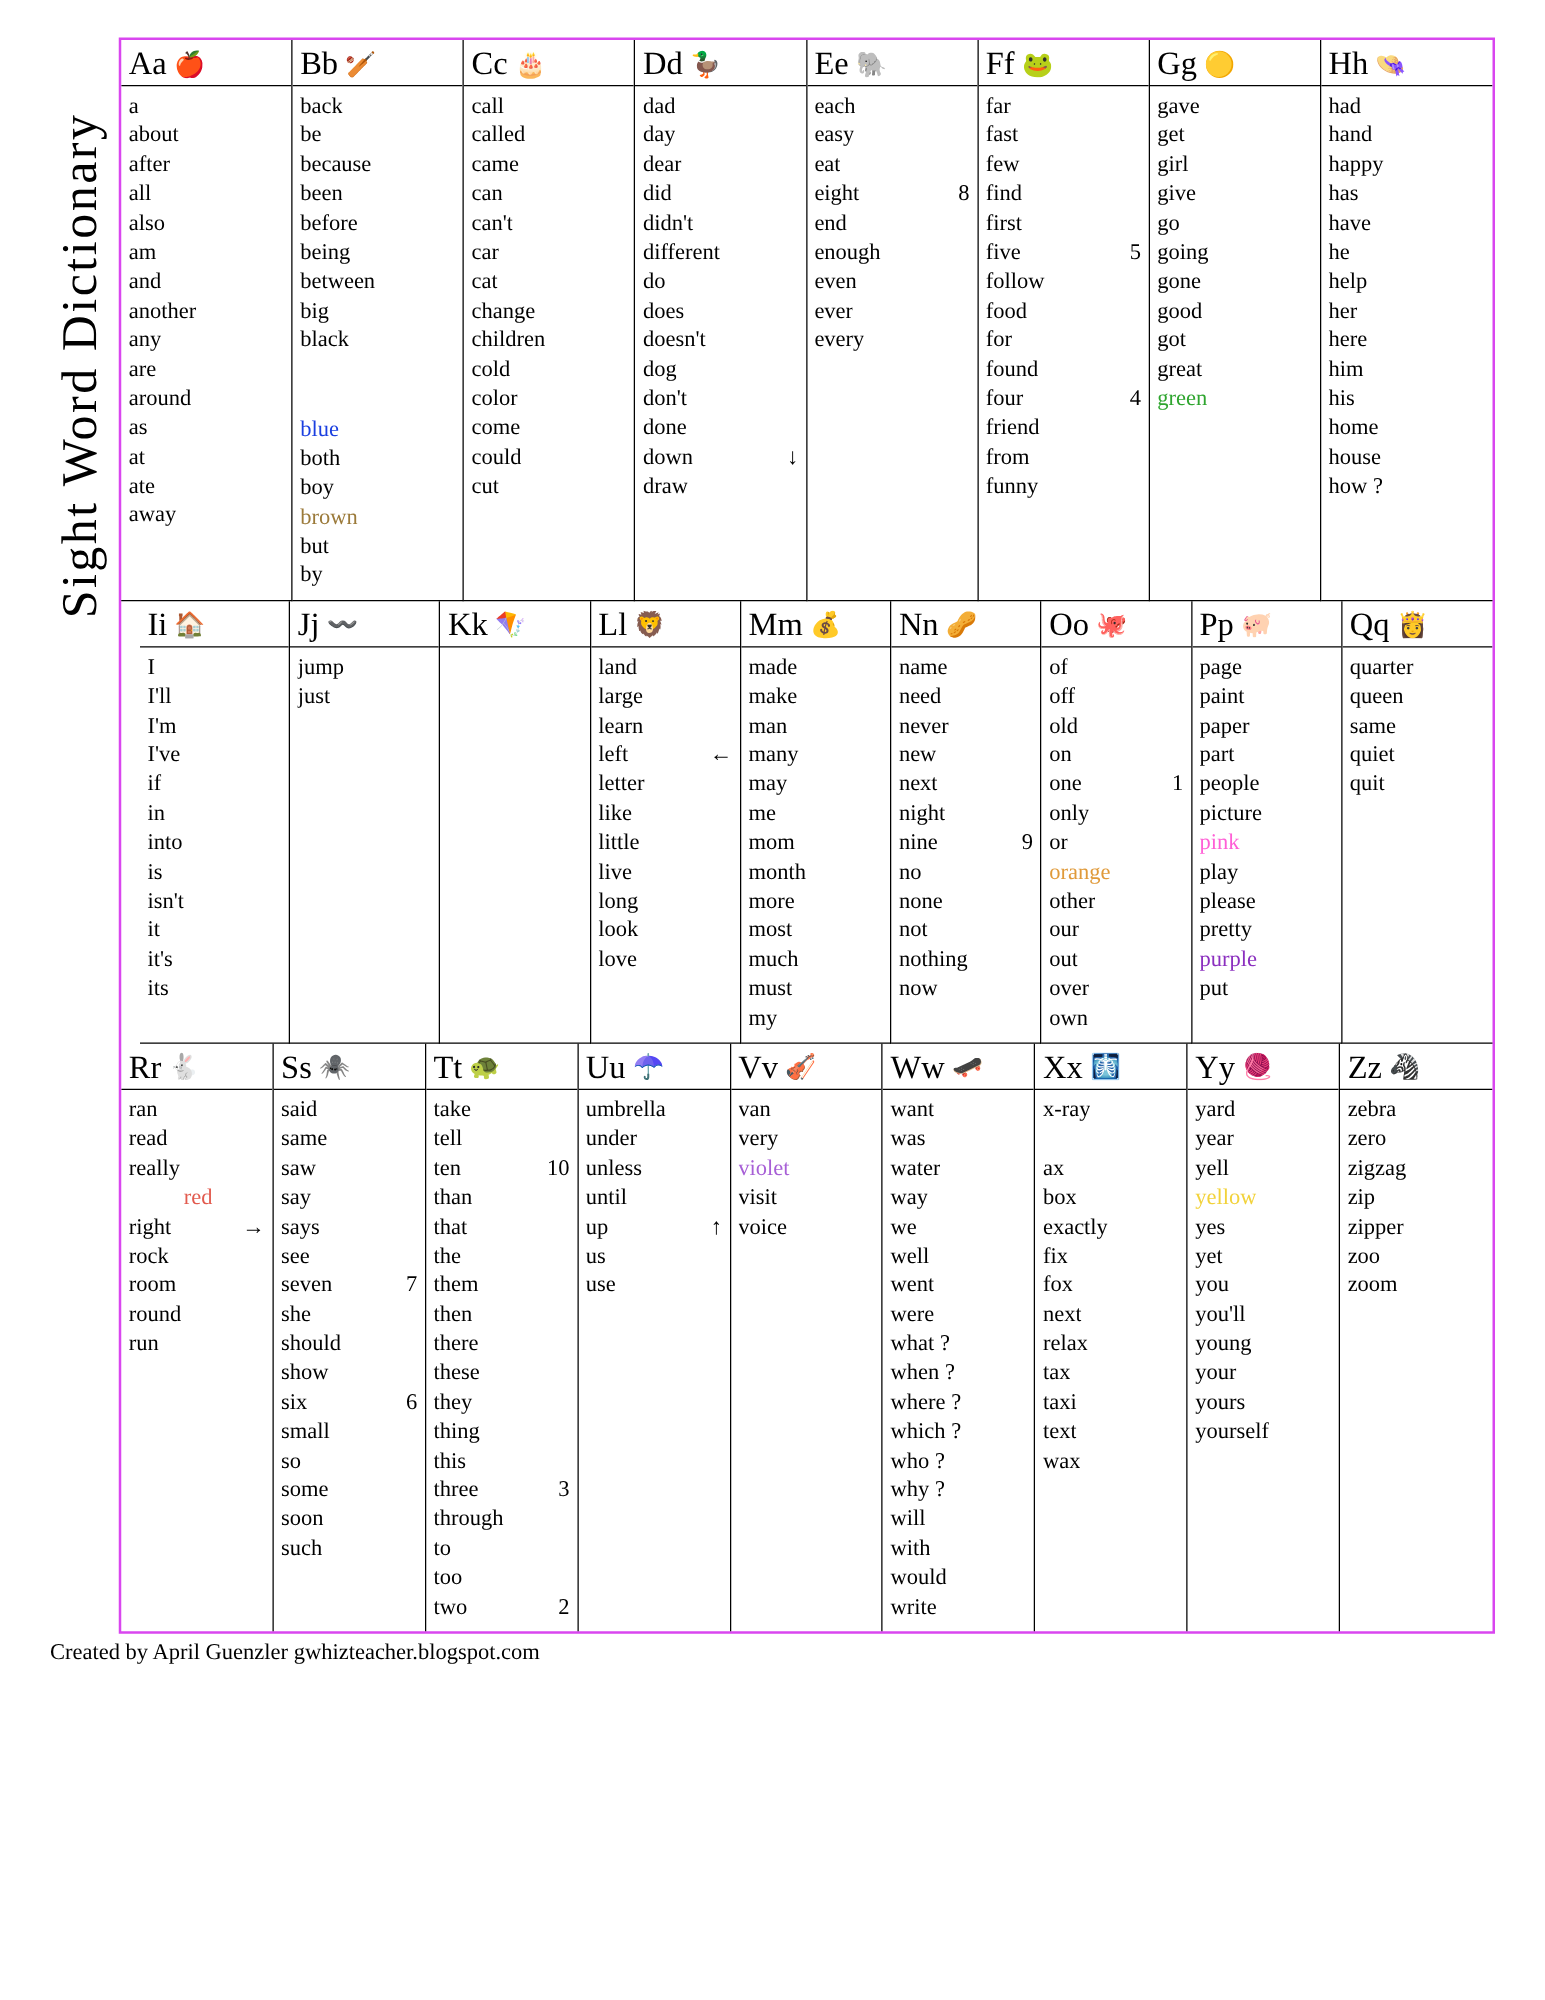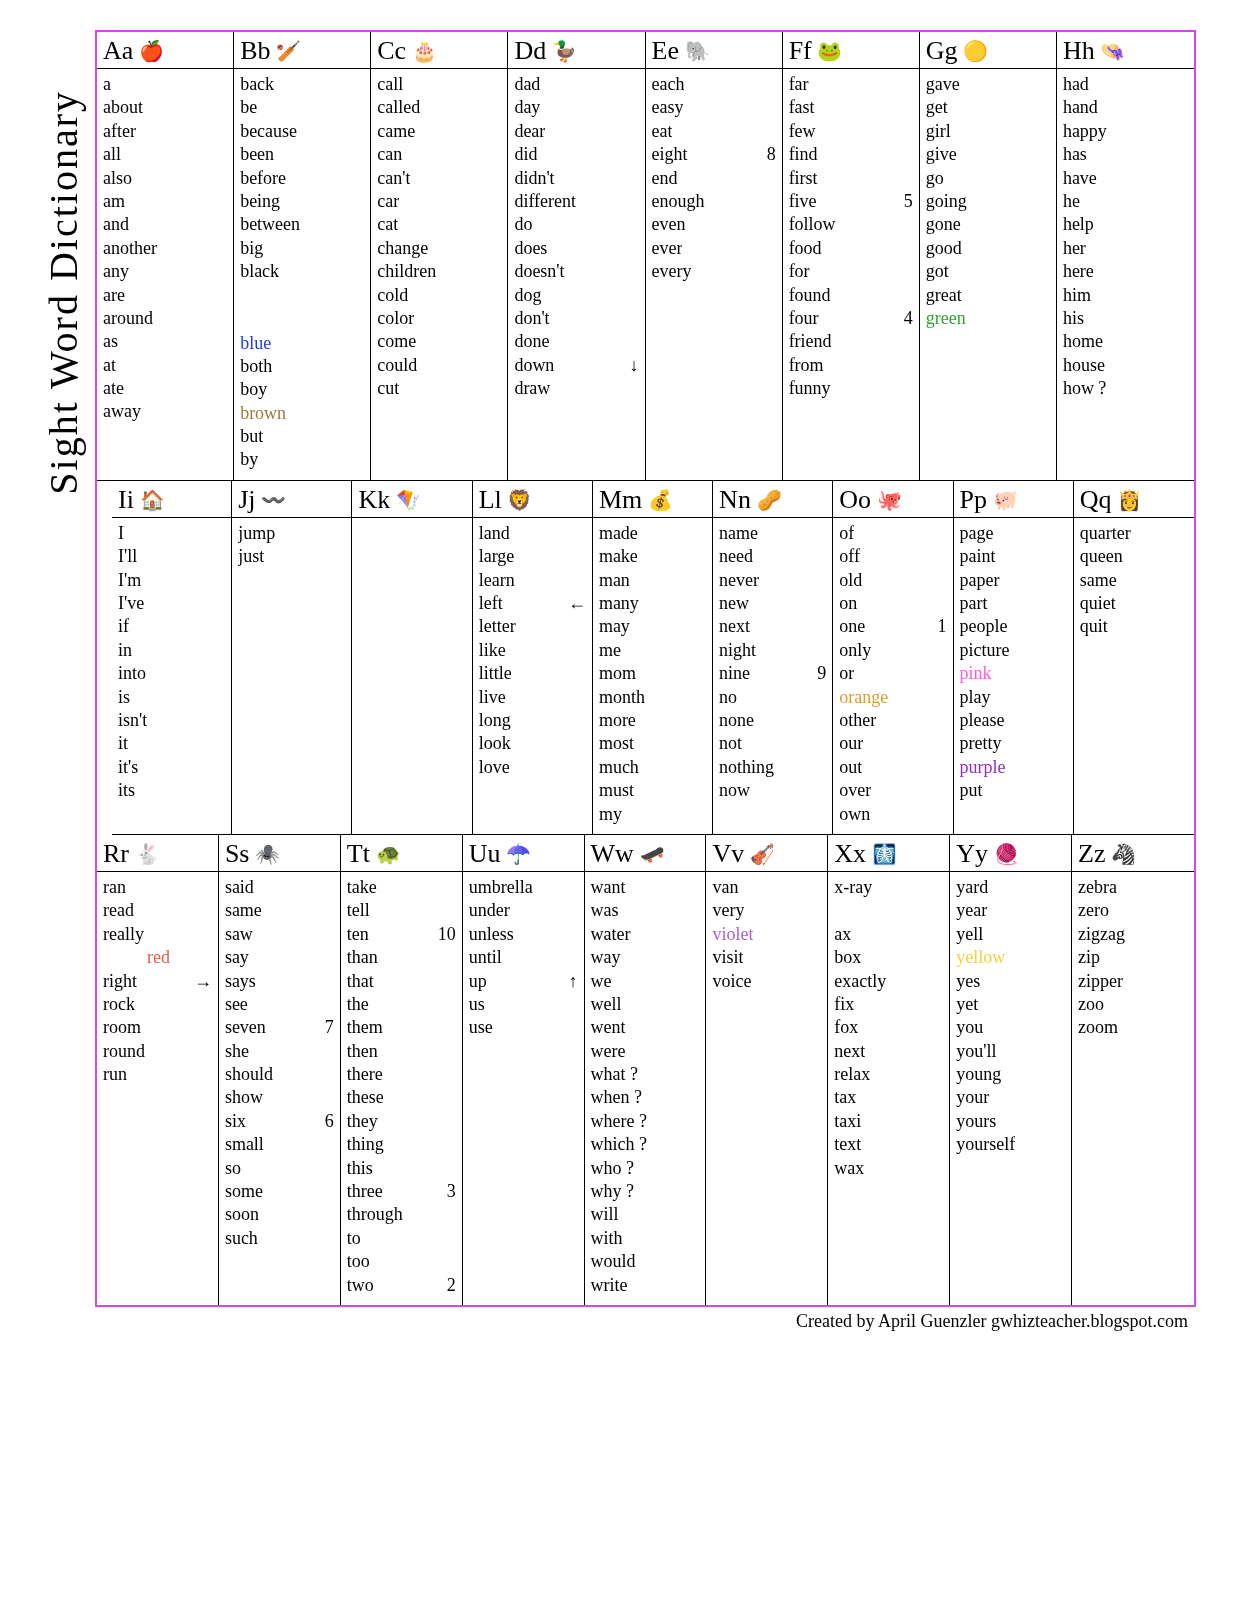--- a/index.html
+++ b/index.html
@@ -61,21 +61,20 @@
     font-family: "Comic Sans MS", cursive;
   }
   .w {
     display: flex;
     justify-content: space-between;
     white-space: nowrap;
   }
   .w .txt { overflow:hidden; text-overflow:clip; }
   .w .extra { padding-left: 6px; }
   .footer {
-    text-align: right;
     font-size: 18px;
     font-family: "Comic Sans MS", cursive;
     padding: 4px 8px 0 0;
   }
 </style>
 </head>
 <body>
 
 <div class="page">
   <div class="side-title">Sight Word Dictionary</div>
@@ -968,20 +967,43 @@
             <div class="w">
               <span class="txt">us</span>
             </div>
             <div class="w">
               <span class="txt">use</span>
             </div>
           </div>
         </div>
         <div class="cell">
           <div class="head">
+            <span>Vv</span>
+            <span class="icon">🎻</span>
+          </div>
+          <div class="words">
+            <div class="w">
+              <span class="txt">van</span>
+            </div>
+            <div class="w">
+              <span class="txt">very</span>
+            </div>
+            <div class="w">
+              <span class="txt" style="color: rgb(167, 95, 214);">violet</span>
+            </div>
+            <div class="w">
+              <span class="txt">visit</span>
+            </div>
+            <div class="w">
+              <span class="txt">voice</span>
+            </div>
+          </div>
+        </div>
+        <div class="cell">
+          <div class="head">
             <span>Ww</span>
             <span class="icon">🛹</span>
           </div>
           <div class="words">
             <div class="w">
               <span class="txt">want</span>
             </div>
             <div class="w">
               <span class="txt">was</span>
             </div>
@@ -1025,43 +1047,20 @@
               <span class="txt">will</span>
             </div>
             <div class="w">
               <span class="txt">with</span>
             </div>
             <div class="w">
               <span class="txt">would</span>
             </div>
             <div class="w">
               <span class="txt">write</span>
-            </div>
-          </div>
-        </div>
-        <div class="cell">
-          <div class="head">
-            <span>Vv</span>
-            <span class="icon">🎻</span>
-          </div>
-          <div class="words">
-            <div class="w">
-              <span class="txt">van</span>
-            </div>
-            <div class="w">
-              <span class="txt">very</span>
-            </div>
-            <div class="w">
-              <span class="txt" style="color: rgb(167, 95, 214);">violet</span>
-            </div>
-            <div class="w">
-              <span class="txt">visit</span>
-            </div>
-            <div class="w">
-              <span class="txt">voice</span>
             </div>
           </div>
         </div>
         <div class="cell">
           <div class="head">
             <span>Xx</span>
             <span class="icon">🩻</span>
           </div>
           <div class="words">
             <div class="w">

